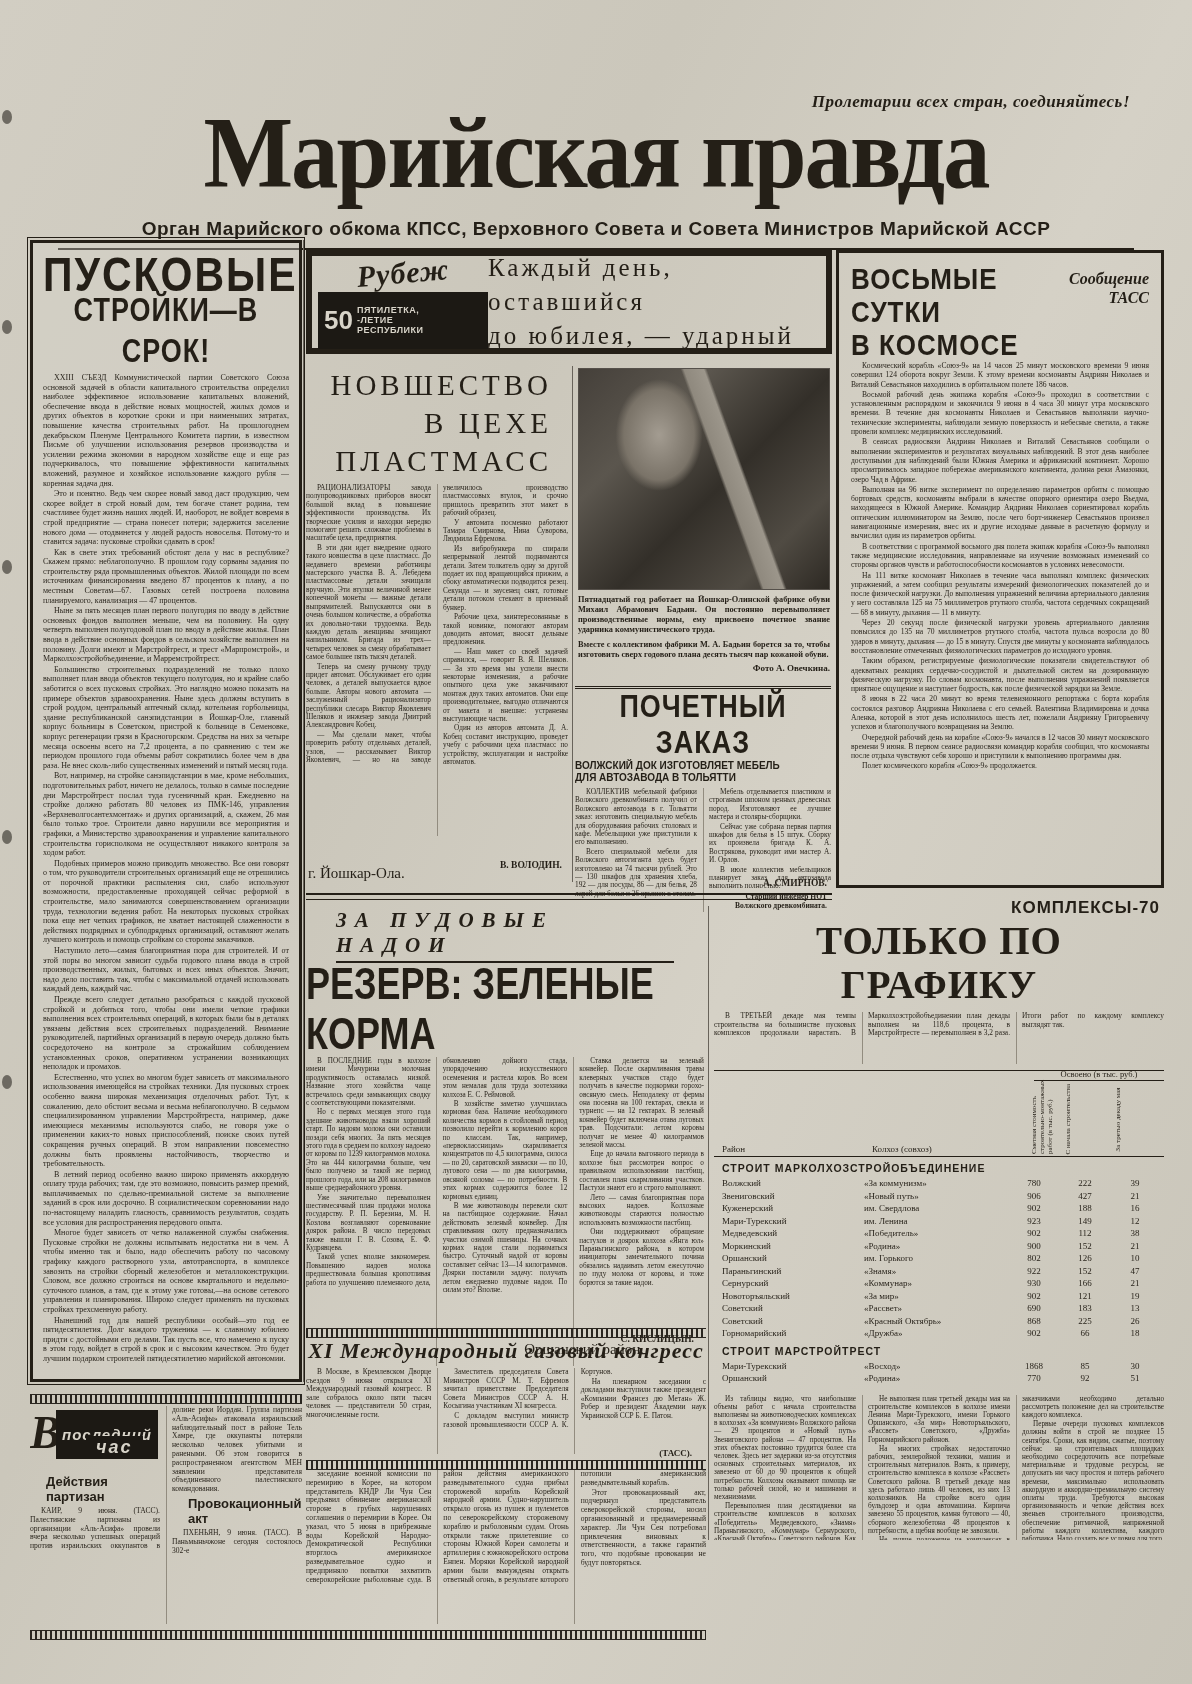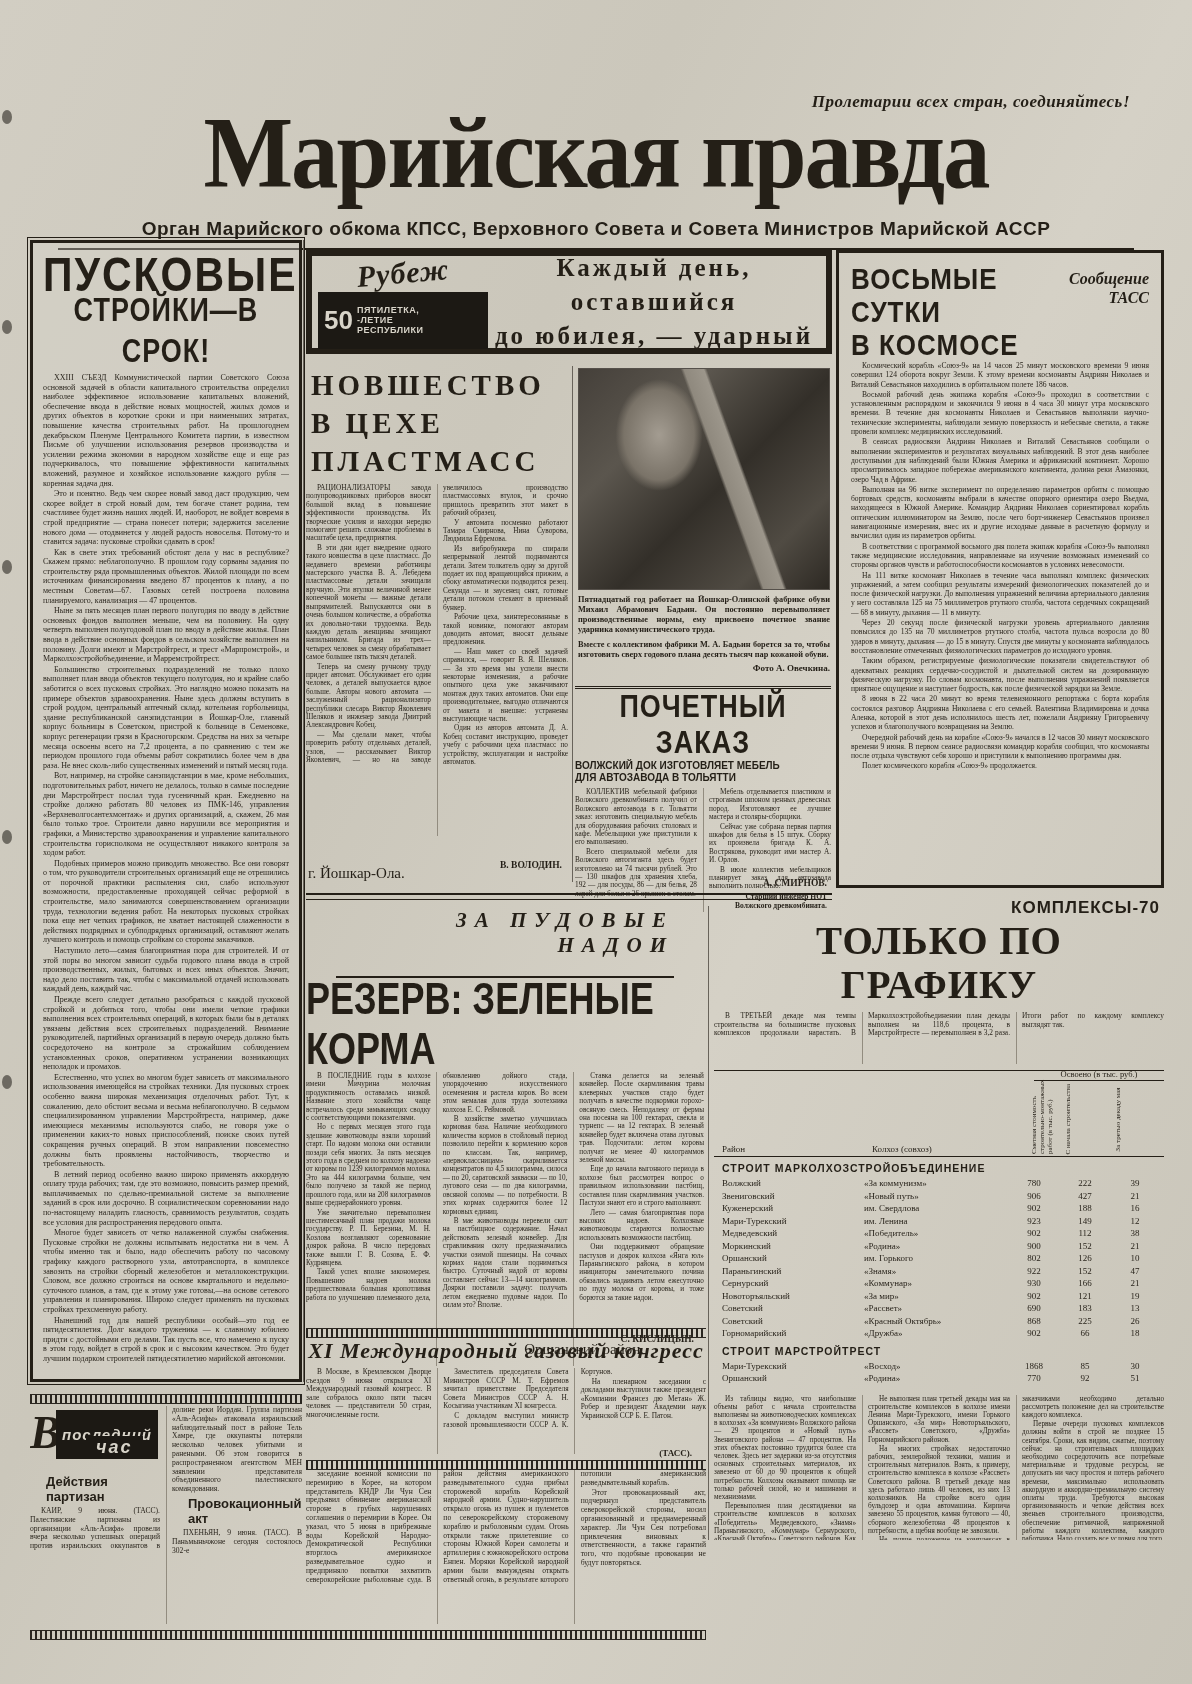--- a/index.html
+++ b/index.html
@@ -35,25 +35,25 @@
   #ed-l1{display:block;font-size:41px;font-weight:bold;letter-spacing:2px;transform:scaleY(1.15);line-height:44px;}
   #ed-l2{display:block;font-size:27px;font-weight:bold;letter-spacing:1px;transform:scaleY(1.2);line-height:34px;}
   #editorial .body{font-size:8px;line-height:9.6px;margin-top:8px;height:1020px;overflow:hidden;}
   
   #banner{left:306px;top:250px;width:526px;height:104px;border:2px solid #241f17;box-shadow:inset 0 0 0 3px transparent, inset 0 0 0 4px #241f17;box-sizing:border-box;display:flex;align-items:center;padding:6px 10px;}
   #rubezh{width:170px;text-align:center;}
   #rubezh .script{font:bold italic 30px "Liberation Serif",serif;transform:rotate(-5deg);display:block;letter-spacing:1px;}
   #badge{background:#1c1914;color:#d8d4c9;margin-top:2px;padding:13px 6px;display:flex;align-items:center;gap:4px;}
   #badge .n50{font:bold 26px "Liberation Sans",sans-serif;}
   #badge .blines{text-align:left;font:bold 9px "Liberation Sans",sans-serif;line-height:10px;letter-spacing:.5px;}
-  #banner .headline{flex:1;text-align:center;font-family:"Liberation Serif",serif;font-weight:bold;}
+  #banner .headline{flex:1;text-align:left;font-family:"Liberation Serif",serif;font-weight:normal;}
   #banner .headline div{font-size:25px;letter-spacing:3px;line-height:34px;}
   
   #plastics{left:306px;top:366px;width:262px;height:516px;}
-  #plastics h2{margin:0 5px 4px;font-family:"Liberation Serif",serif;font-weight:bold;font-size:29px;line-height:38px;letter-spacing:4px;}
+  #plastics h2{margin:0 16px 4px;font-family:"Liberation Serif",serif;font-weight:normal;font-size:29px;line-height:38px;letter-spacing:4px;text-align:right;}
   #plastics .body{font-size:7.3px;line-height:8.4px;height:352px;overflow:hidden;}
   #plastics .byline{right:6px;bottom:12px;}
   #plastics .byplace{left:2px;bottom:0px;}
   
   #photo{left:578px;top:368px;width:252px;height:312px;}
   #photo .img{width:252px;height:222px;border:1px solid #55504a;box-sizing:border-box;
      background:
        radial-gradient(70px 90px at 32% 30%,#a39c91 0%,#7a7368 50%,rgba(0,0,0,0) 62%),
        linear-gradient(70deg,rgba(0,0,0,0) 55%,#8f897e 56%,#9c968b 62%,rgba(0,0,0,0) 63%),
        linear-gradient(135deg,#45403a 0%,#5b564e 28%,#332f29 55%,#504b43 80%,#2d2923 100%);}
@@ -67,21 +67,21 @@
   #order .byline{right:4px;bottom:24px;}
   #order .byrole{position:absolute;right:4px;bottom:2px;font-weight:bold;font-size:7.5px;line-height:9px;text-align:right;}
   
   #space{left:836px;top:250px;width:328px;height:638px;border:3px solid #241f17;box-sizing:border-box;padding:10px 12px;}
   #space .titlerow{display:flex;justify-content:space-between;align-items:flex-start;}
   #space h2{margin:0;font:bold 26px "Liberation Sans",sans-serif;line-height:30px;transform:scaleY(1.1);transform-origin:left top;letter-spacing:1px;}
   #space .kicker{font:bold italic 16px "Liberation Serif",serif;text-align:right;line-height:19px;margin-top:6px;}
   #space .body{font-size:7.6px;line-height:9.3px;margin-top:8px;height:552px;overflow:hidden;}
   
   #dairy{left:306px;top:906px;width:398px;height:460px;}
-  #dairy .section{text-align:right;font:bold italic 21px "Liberation Serif",serif;letter-spacing:8px;border-bottom:2px solid #241f17;padding-bottom:18px;margin:2px 30px 6px;}
+  #dairy .section{text-align:left;font:bold italic 21px "Liberation Serif",serif;letter-spacing:8px;border-bottom:2px solid #241f17;padding-bottom:3px;margin:2px 30px 6px;}
   #dairy h2{margin:0 0 8px;text-align:left;font:bold 36px "Liberation Sans",sans-serif;transform:scaleY(1.25);transform-origin:left center;letter-spacing:0px;line-height:40px;}
   #dairy .body{font-size:7.2px;line-height:8.4px;height:330px;overflow:hidden;}
   #dairy .byline{right:10px;bottom:22px;}
   #dairy .byplace{right:60px;bottom:8px;}
   
   #schedule{left:714px;top:898px;width:450px;height:642px;}
   #schedule .kicker{position:absolute;right:4px;top:0;font:bold 17px "Liberation Sans",sans-serif;letter-spacing:1px;}
   #schedule h2{margin:22px 0 8px;text-align:center;font-family:"Liberation Serif",serif;font-weight:bold;font-size:39px;line-height:42px;letter-spacing:1px;transform:scaleY(1.05);}
   #schedule .intro{font-size:7.4px;line-height:8.6px;height:52px;}
   

